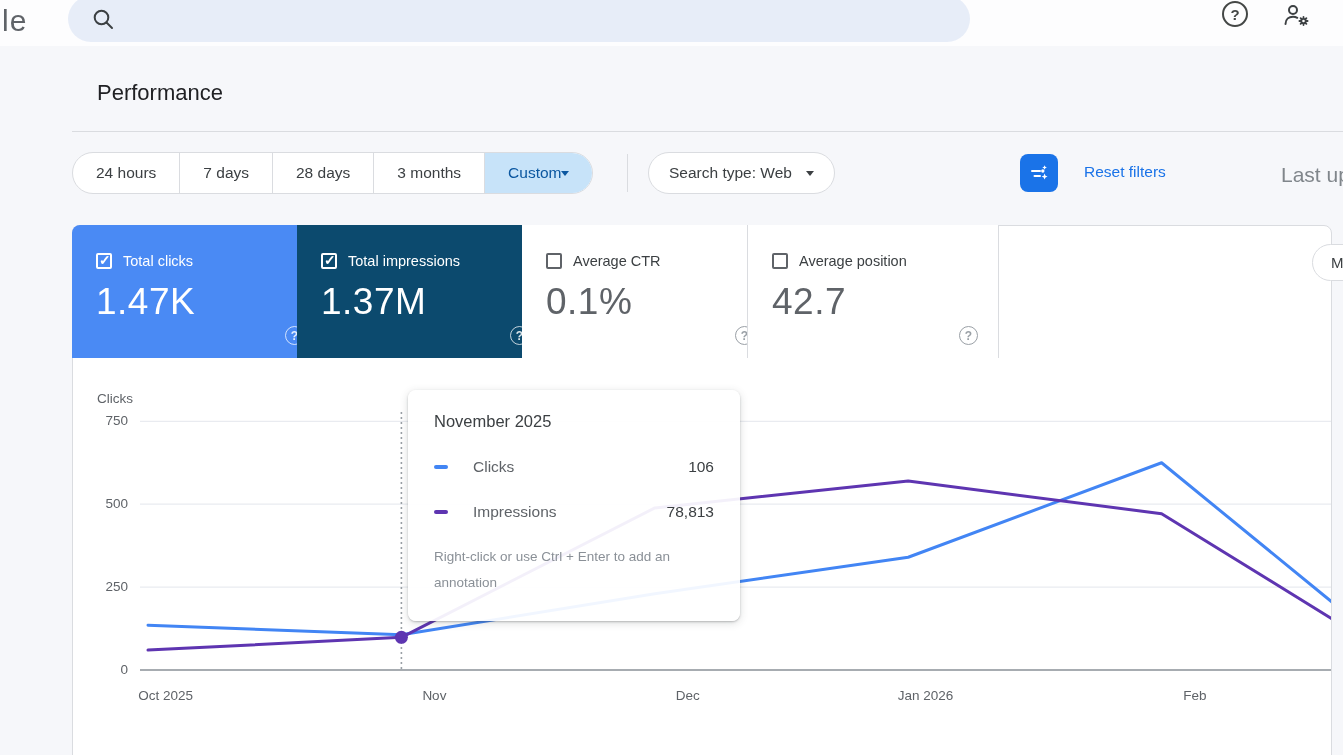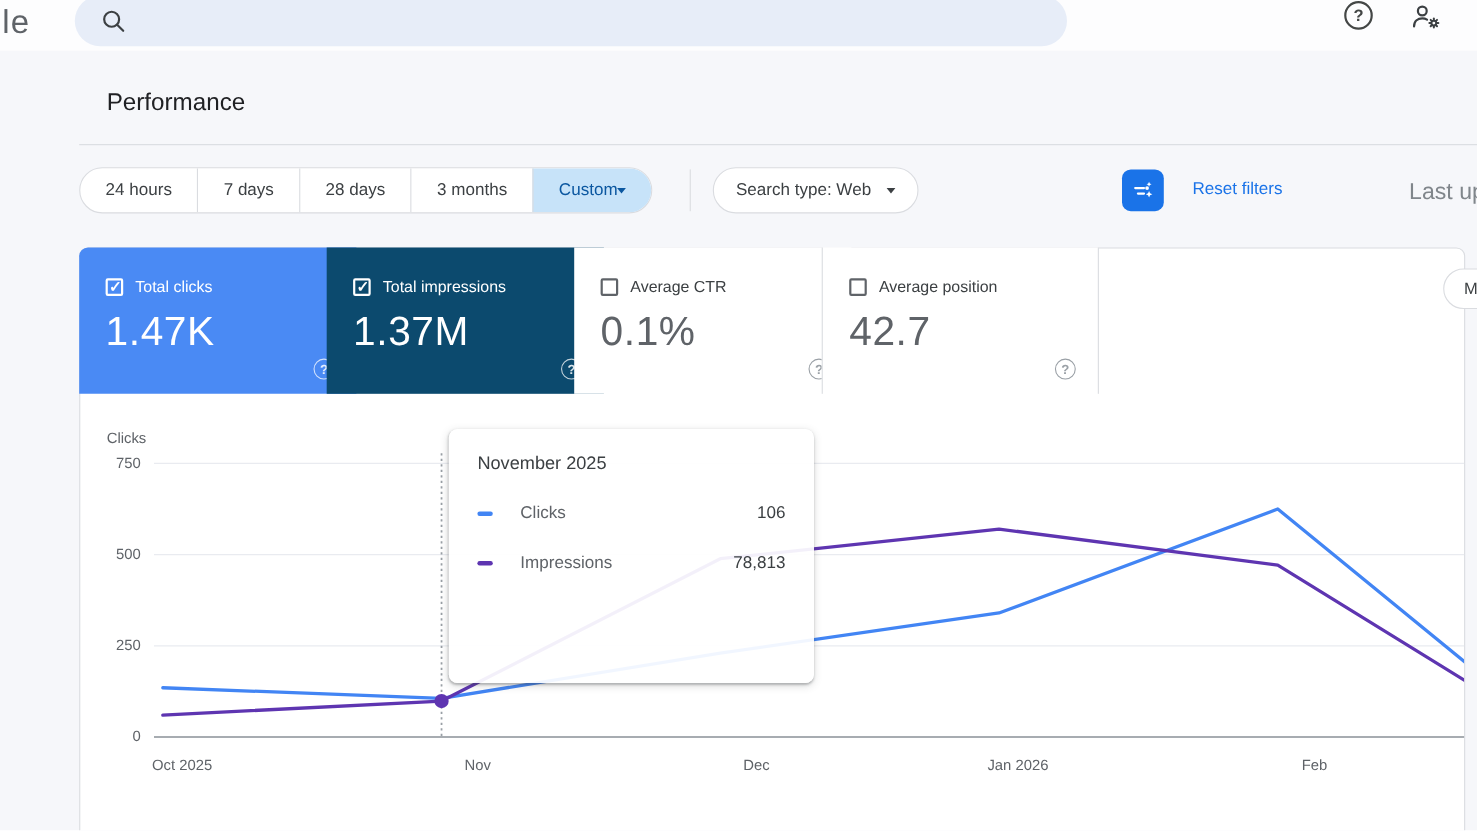--- a/index.html
+++ b/index.html
@@ -198,20 +198,21 @@
     <div class="tt-row">
       <span class="tt-dash" style="background: rgb(66, 133, 244);"></span>
       <span class="tt-name">Clicks</span>
       <span class="tt-val">106</span>
     </div>
     <div class="tt-row">
       <span class="tt-dash" style="background: rgb(94, 53, 177);"></span>
       <span class="tt-name">Impressions</span>
       <span class="tt-val">78,813</span>
     </div>
+    <div class="tt-footer">Right-click or use Ctrl + Enter to add an annotation</div>
   </div>
 
 <div class="ytick" style="left: 92px; top: 662px;">0</div>
     <div class="ytick" style="left: 92px; top: 579.1px;">250</div>
     <div class="ytick" style="left: 92px; top: 496.2px;">500</div>
     <div class="ytick" style="left: 92px; top: 413.3px;">750</div>
     <div class="xlabel" style="left: 103px;">Oct 2025</div>
     <div class="xlabel" style="left: 356.4px;">Nov</div>
     <div class="xlabel" style="left: 609.8px;">Dec</div>
     <div class="xlabel" style="left: 863.2px;">Jan 2026</div>

